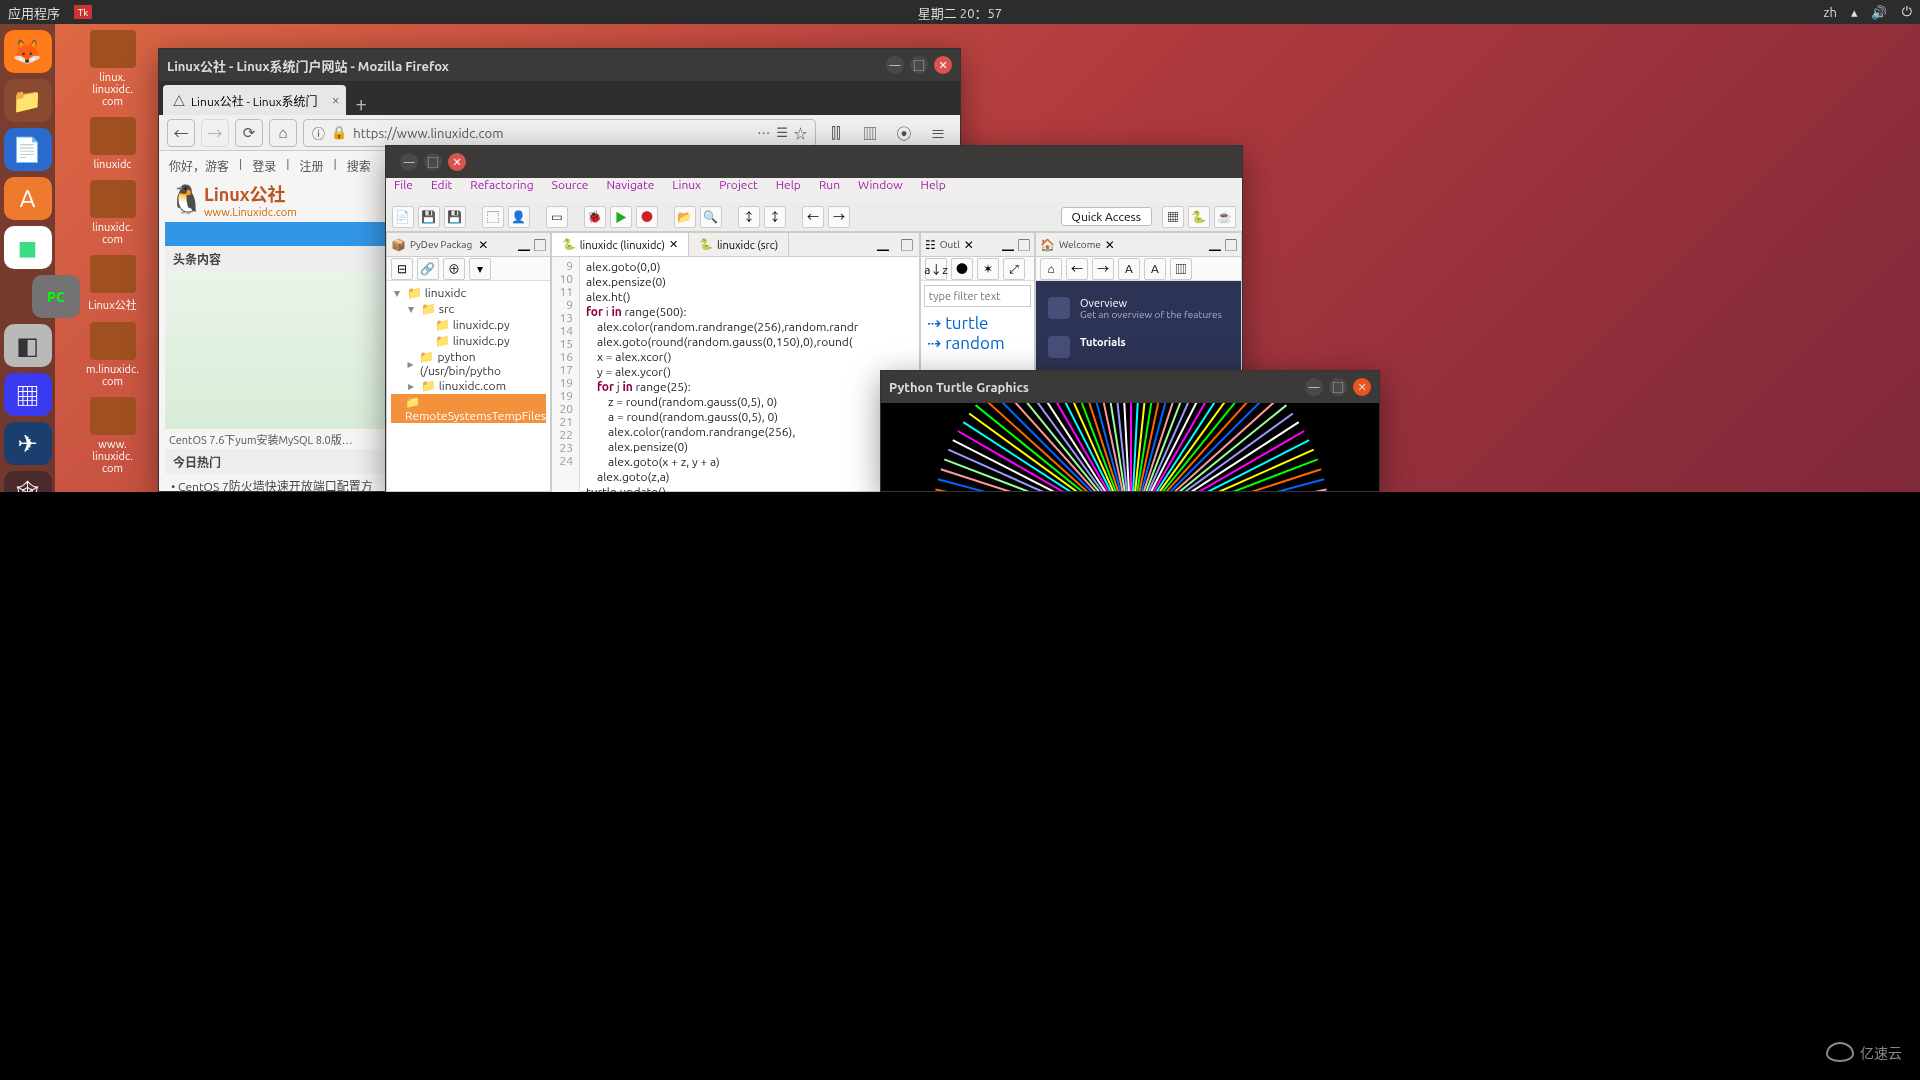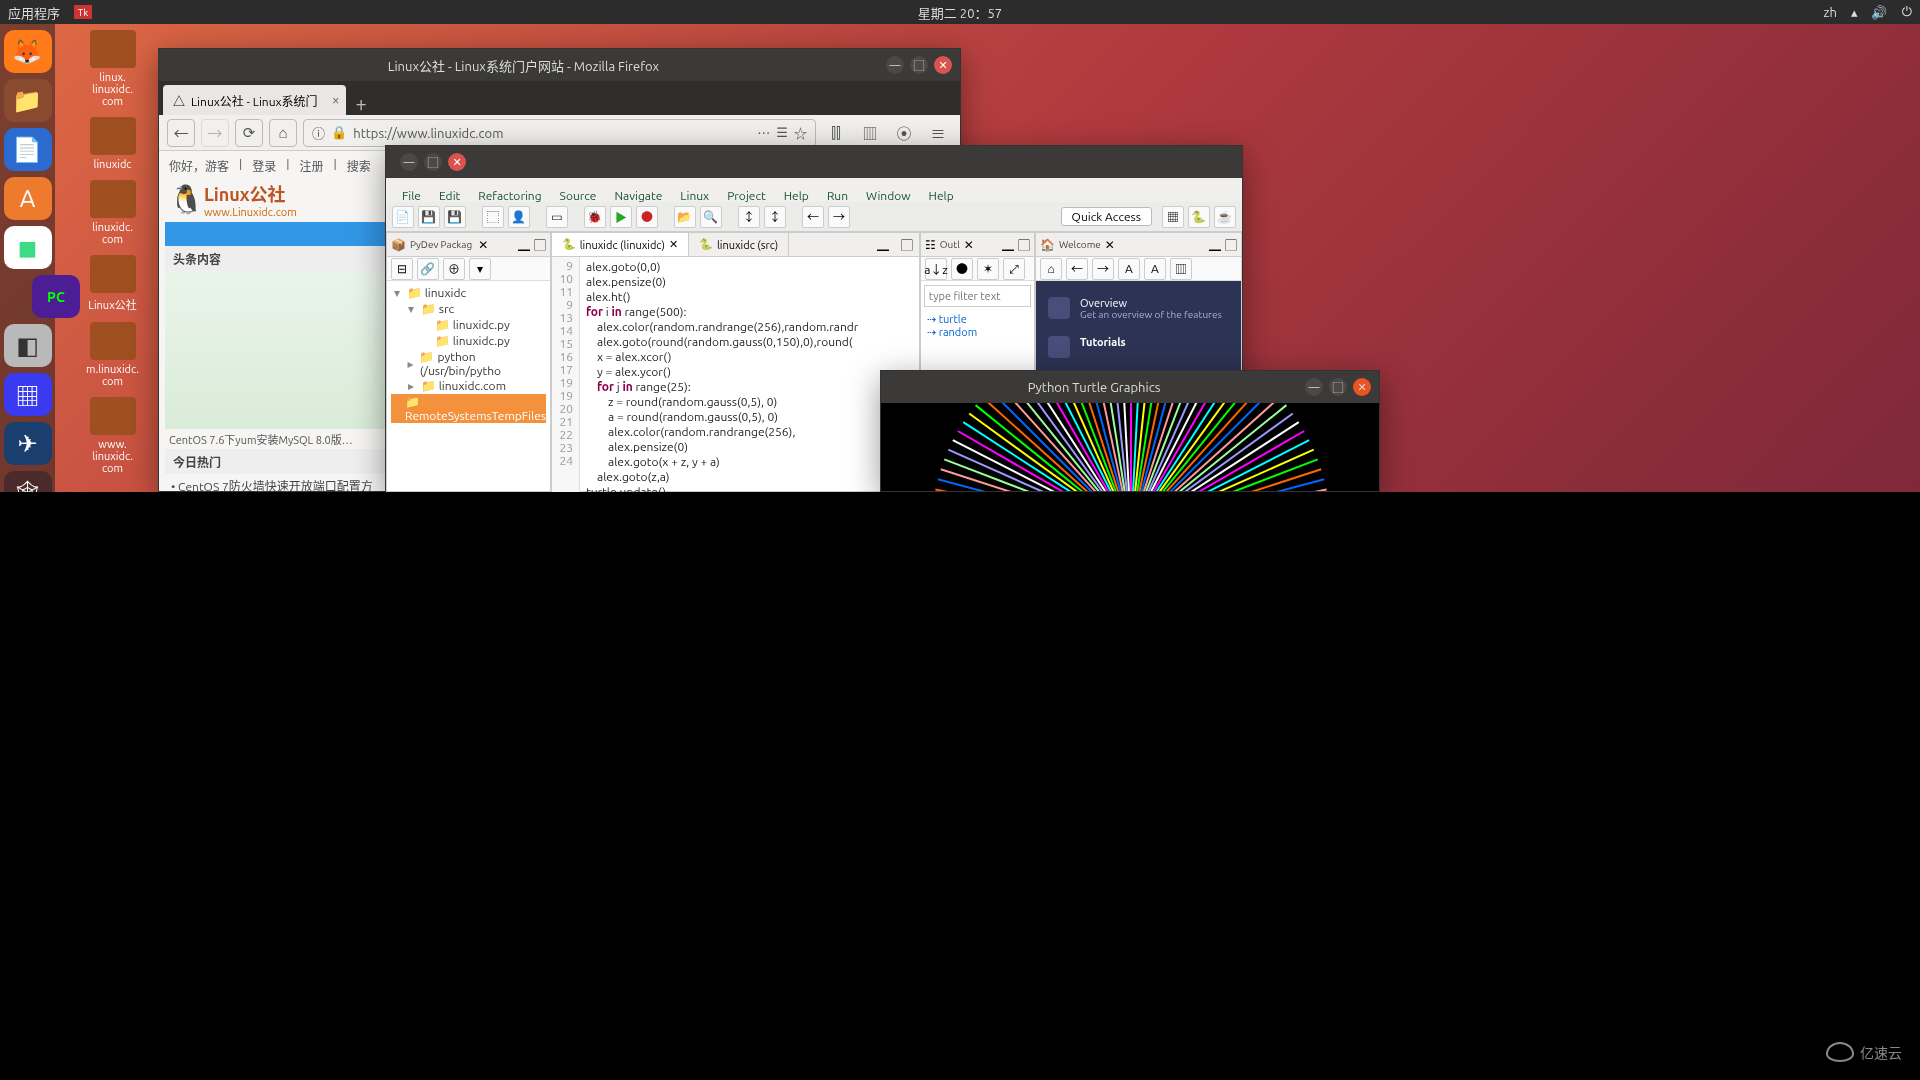--- a/index.html
+++ b/index.html
@@ -6,27 +6,27 @@
 body { width: 1920px; height: 1080px; overflow: hidden; position: relative; background: #000; }
 .desktop { position:absolute; left:0; top:0; width:1920px; height:1080px; background: linear-gradient(135deg,#e06b45 0%, #b03a3e 40%, #8a2c3a 70%, #6c223a 100%); }
 .topbar { position:absolute; top:0; left:0; right:0; height:24px; background:#2c2c2c; color:#ddd; font-size:13px; display:flex; align-items:center; padding:0 8px; }
 .topbar .appmenu { display:flex; gap:14px; align-items:center;}
 .topbar .tk { background:#c33; color:#fff; width:18px; height:14px; font-size:10px; display:inline-flex; align-items:center; justify-content:center; }
 .topbar .center { position:absolute; left:50%; transform:translateX(-50%); }
 .topbar .right { margin-left:auto; display:flex; gap:14px; align-items:center; }
 .dock { position:absolute; left:0; top:24px; width:55px; background:rgba(40,30,30,0.55); display:flex; flex-direction:column; padding-top:6px; gap:6px; height:490px;}
 .dock-item { width:48px; height:46px; border-radius:10px; margin:0 auto; display:flex; align-items:center; justify-content:center; font-size:24px; color:#fff; }
 .di-ff{background:#ff7a19;} .di-files{background:#8a4a2f;} .di-doc{background:#2b6bd0;} .di-soft{background:#ed7a2d;}
-.di-as{background:#fff;} .di-pc{background:#4c1d95;margin-left:32px;} .di-sw{background:#b9b9b9;} .di-shot{background:#3a3af0;} .di-sh{background:#1a3f6f;} .di-web{background:#4a2a2a;}
+.di-as{background:#fff;} .di-pc{background:#737373;margin-left:32px;} .di-sw{background:#b9b9b9;} .di-shot{background:#3a3af0;} .di-sh{background:#1a3f6f;} .di-web{background:#4a2a2a;}
 .desk-icons { position:absolute; top:30px; left:70px; width:85px;}
 .dicon { text-align:center; color:#fff; font-size:11px; margin-bottom:10px;}
 .dicon .fld{width:46px;height:38px;margin:0 auto 3px;background:#a05020;border-radius:4px;}
 .window { position:absolute; background:#f6f5f4; border:1px solid #333; box-shadow:0 8px 30px rgba(0,0,0,.4); }
 .titlebar { height:32px; background:#3b3a38; color:#dcdcdc; display:flex; align-items:center; padding:0 8px; font-size:13px;}
-.titlebar .ttl{flex:1; text-align:center; font-weight:normal;}
+.titlebar .ttl{flex:1; text-align:left; font-weight:bold;}
 .winbtn{width:18px;height:18px;border-radius:9px;margin-left:6px;display:inline-flex;align-items:center;justify-content:center;font-size:11px;color:#ddd;}
 .closebtn{background:#d9534f;color:#fff;} .maxbtn,.minbtn{background:#4a4947;}
 
 .ffx{left:158px; top:48px; width:803px; height:444px;}
 .ffx .tabs{height:34px;background:#2f2e2c;display:flex;align-items:end;padding-left:4px;}
 .ffx .tab{background:#e8e7e5;height:30px;padding:4px 28px 4px 10px;font-size:12px;border-radius:4px 4px 0 0;display:flex;align-items:center;gap:6px;position:relative;}
 .ffx .tab .xx{position:absolute;right:6px;color:#666;font-size:14px;}
 .ffx .newtab{color:#bbb;font-size:20px;margin:0 10px;}
 .ffx .addr{height:36px;background:#f1f0ee;display:flex;align-items:center;gap:6px;padding:0 8px;border-bottom:1px solid #ccc;}
 .ffx .rnd{width:28px;height:28px;border:1px solid #bbb;border-radius:4px;display:flex;align-items:center;justify-content:center;color:#555;font-size:15px;}
@@ -34,21 +34,21 @@
 .ffx .content{padding:4px 6px;font-size:12px;color:#333;}
 .ffx .hdr{display:flex;gap:10px;color:#555;padding:2px 4px;}
 .ffx .navrow{background:#3296e6;color:#fff;height:24px;display:flex;align-items:center;justify-content:flex-end;padding:0 10px;font-size:12px;}
 .ffx .sec{background:#eee;padding:4px 8px;font-weight:bold;color:#444;}
 .ffx .mysqlbox{height:158px;background:linear-gradient(#eaf4ea,#d9ecd8);display:flex;align-items:center;justify-content:center;color:#00618a;font-size:40px;font-weight:bold;font-style:italic;}
 .ffx .caprow{display:flex;align-items:center;gap:4px;font-size:11px;padding:2px 4px;}
 .ffx .pg{border:1px solid #ccc;width:16px;height:16px;display:inline-flex;align-items:center;justify-content:center;font-size:10px;}
 .ffx .pg.act{background:#3296e6;color:#fff;border-color:#3296e6;}
 
 .ecl{left:385px; top:145px; width:858px; height:350px; background:#ececea;}
-.ecl .menu{height:24px;display:flex;gap:18px;padding:0 16px;font-size:12px;color:#14532d;align-items:flex-end;background:#f0efed;}
+.ecl .menu{height:24px;display:flex;gap:18px;padding:0 8px;font-size:12px;color:#a21caf;align-items:flex-start;background:#f0efed;}
 .ecl .tbar{height:30px;display:flex;gap:4px;padding:2px 6px;align-items:center;background:#ececea;border-bottom:1px solid #ccc;}
 .tbtn{width:22px;height:22px;border:1px solid #ccc;background:#fafafa;border-radius:2px;font-size:12px;display:flex;align-items:center;justify-content:center;}
 .qa{margin-left:auto;border:1px solid #bbb;padding:2px 10px;font-size:12px;background:#fff;border-radius:3px;}
 .ecl .body{display:flex;height:260px;}
 .panel{border:1px solid #ccc;background:#fff;display:flex;flex-direction:column;font-size:12px;}
 .ptitle{height:24px;display:flex;align-items:center;gap:4px;padding:0 4px;background:#f0efed;border-bottom:1px solid #ccc;}
 .ptitle .lbl{font-size:10px;color:#444;}
 .ptoolbar{height:24px;border-bottom:1px solid #ddd;background:#fafafa;display:flex;gap:4px;align-items:center;padding:0 4px;}
 .pkg{width:165px;}
 .tree{padding:4px;font-size:12px;color:#333;}
@@ -344,21 +344,21 @@
        <span style="margin-left:auto">▁</span>
           <span>▢</span>
         </div>
       <div class="ptoolbar">
         <span class="tbtn">a↓z</span>
         <span class="tbtn">●</span>
         <span class="tbtn">✶</span>
         <span class="tbtn">⤢</span>
       </div>
       <input class="filter" placeholder="type filter text" style="">
-      <div style="padding:2px 6px;font-size:11px" id="outline">
+      <div style="padding:2px 6px;font-size:17px" id="outline">
           <div style="color:#06c">⇢ turtle</div>
           <div style="color:#06c">⇢ random</div>
         </div>
     </div>
 
     <div class="panel welcome">
       <div class="ptitle">
           <span>🏠</span>
           <span class="lbl">Welcome</span>
           <span>✕</span>

